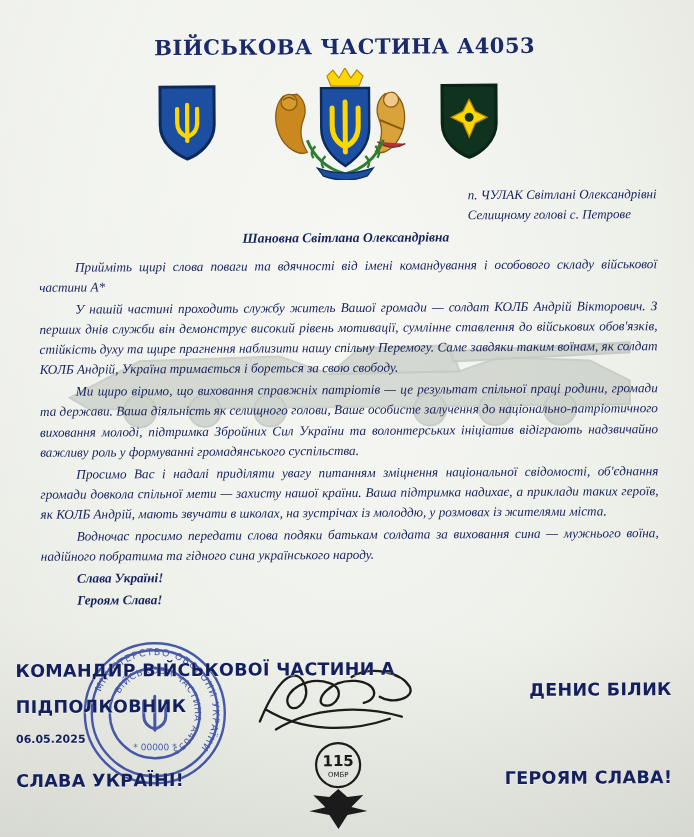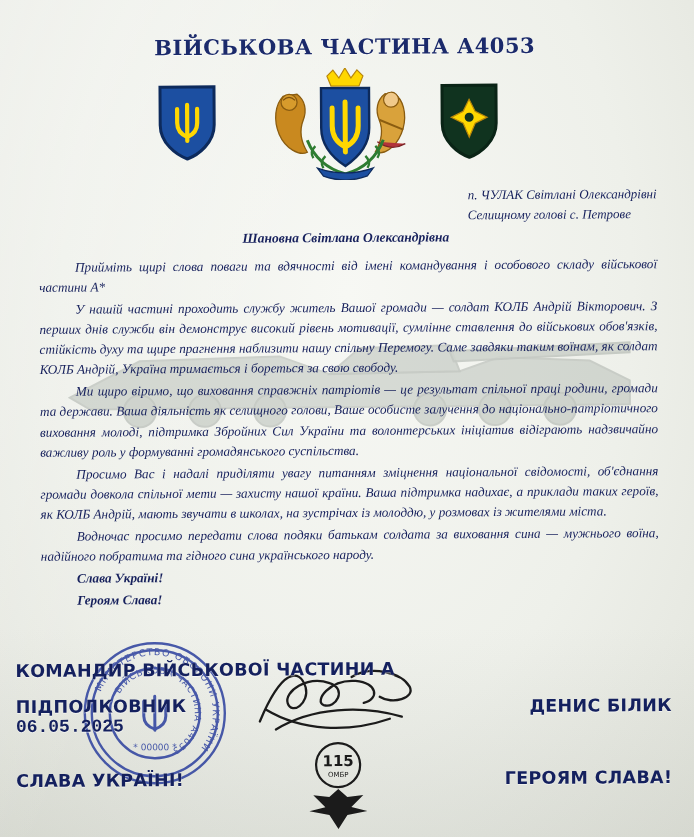--- a/index.html
+++ b/index.html
@@ -92,23 +92,23 @@
   .sig-text{
     position:absolute;
     font-family:"DejaVu Sans", sans-serif;
     font-weight:bold;
     color:#14205e;
     letter-spacing:0.3px;
     text-shadow:0 1px 0 rgba(255,255,255,0.5);
   }
   .cmd-line  {left:14px;  top:22px;  font-size:17.5px;}
   .rank-line {left:14px;  top:58px;  font-size:17.5px;}
-  .date-line {left:14px;  top:78px;  font-size:18px;  letter-spacing:0;font-family:Liberation Mono, monospace;}
+  .date-line {left:14px;  top:94px;  font-size:11px;  letter-spacing:0;}
   .glory-left{left:14px;  top:132px; font-size:17.5px;}
-  .name-right{right:24px; top:60px;  font-size:17.5px;}
+  .name-right{right:24px; top:44px;  font-size:17.5px;}
   .glory-right{right:24px;top:132px; font-size:17.5px;}
 
   
   .stamp{
     position:absolute;left:78px;top:0px;width:150px;height:150px;
     opacity:0.85;
   }
   
   .signature{
     position:absolute;left:250px;top:22px;width:170px;height:90px;

